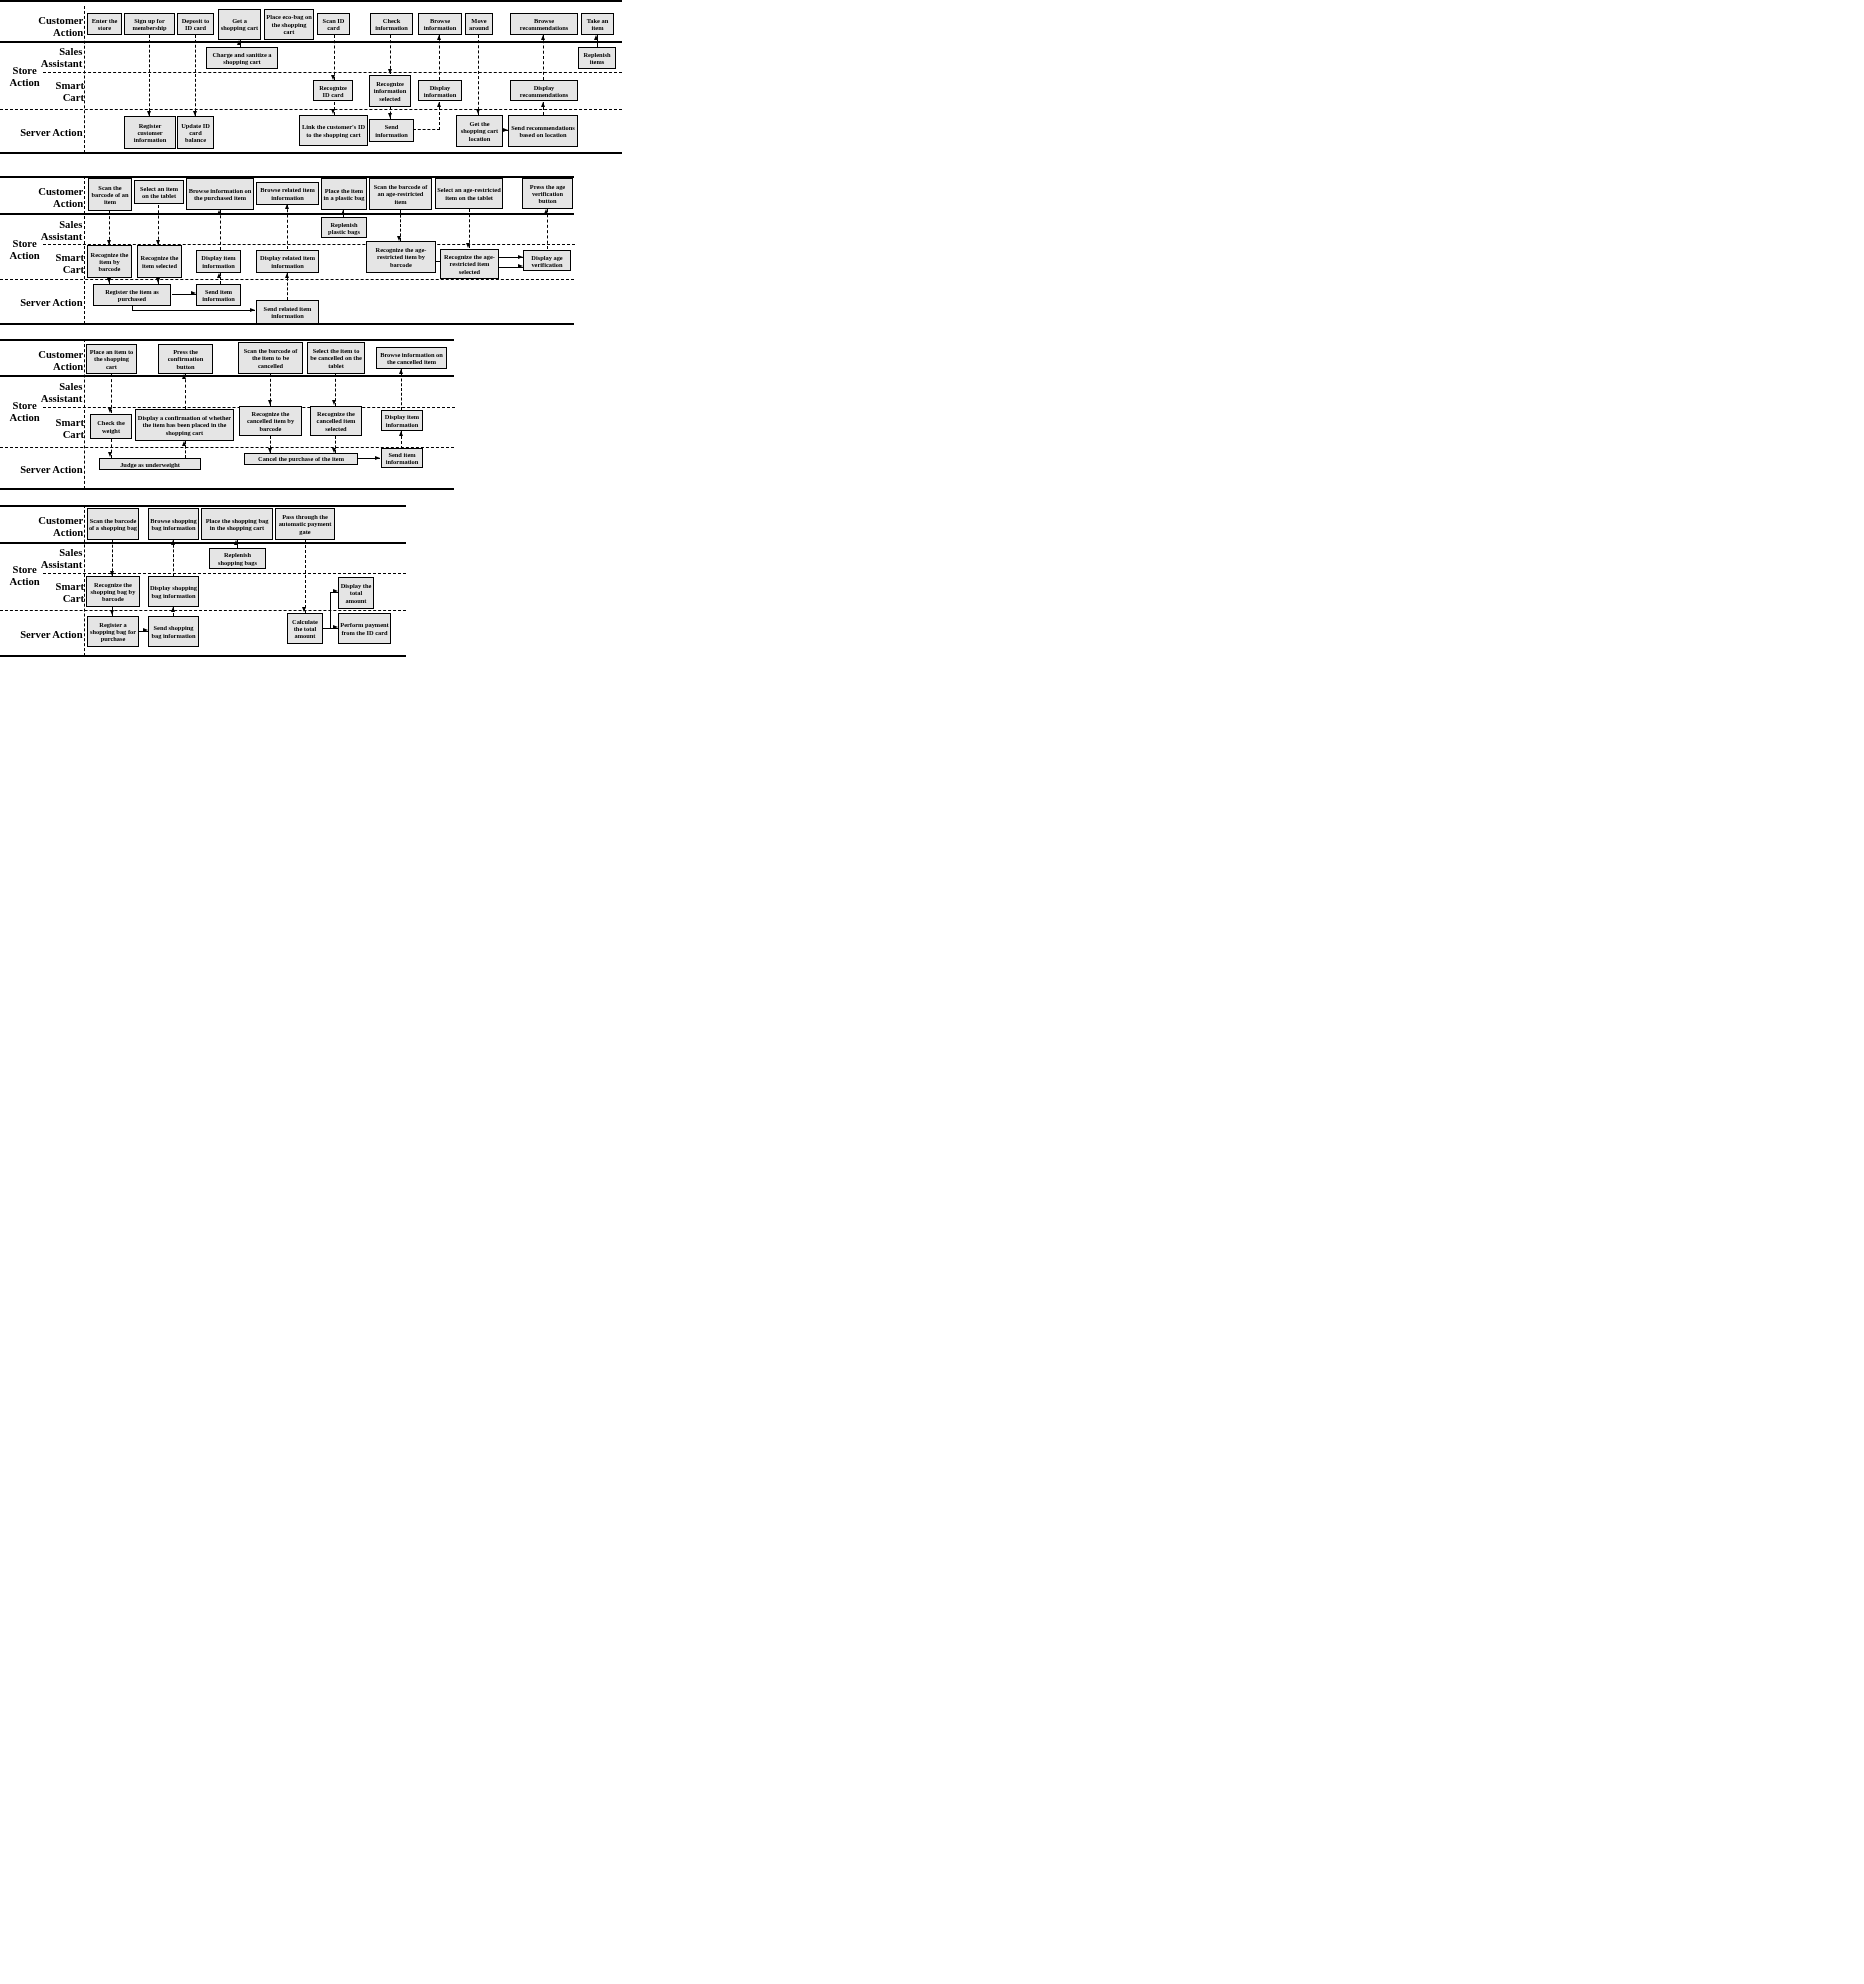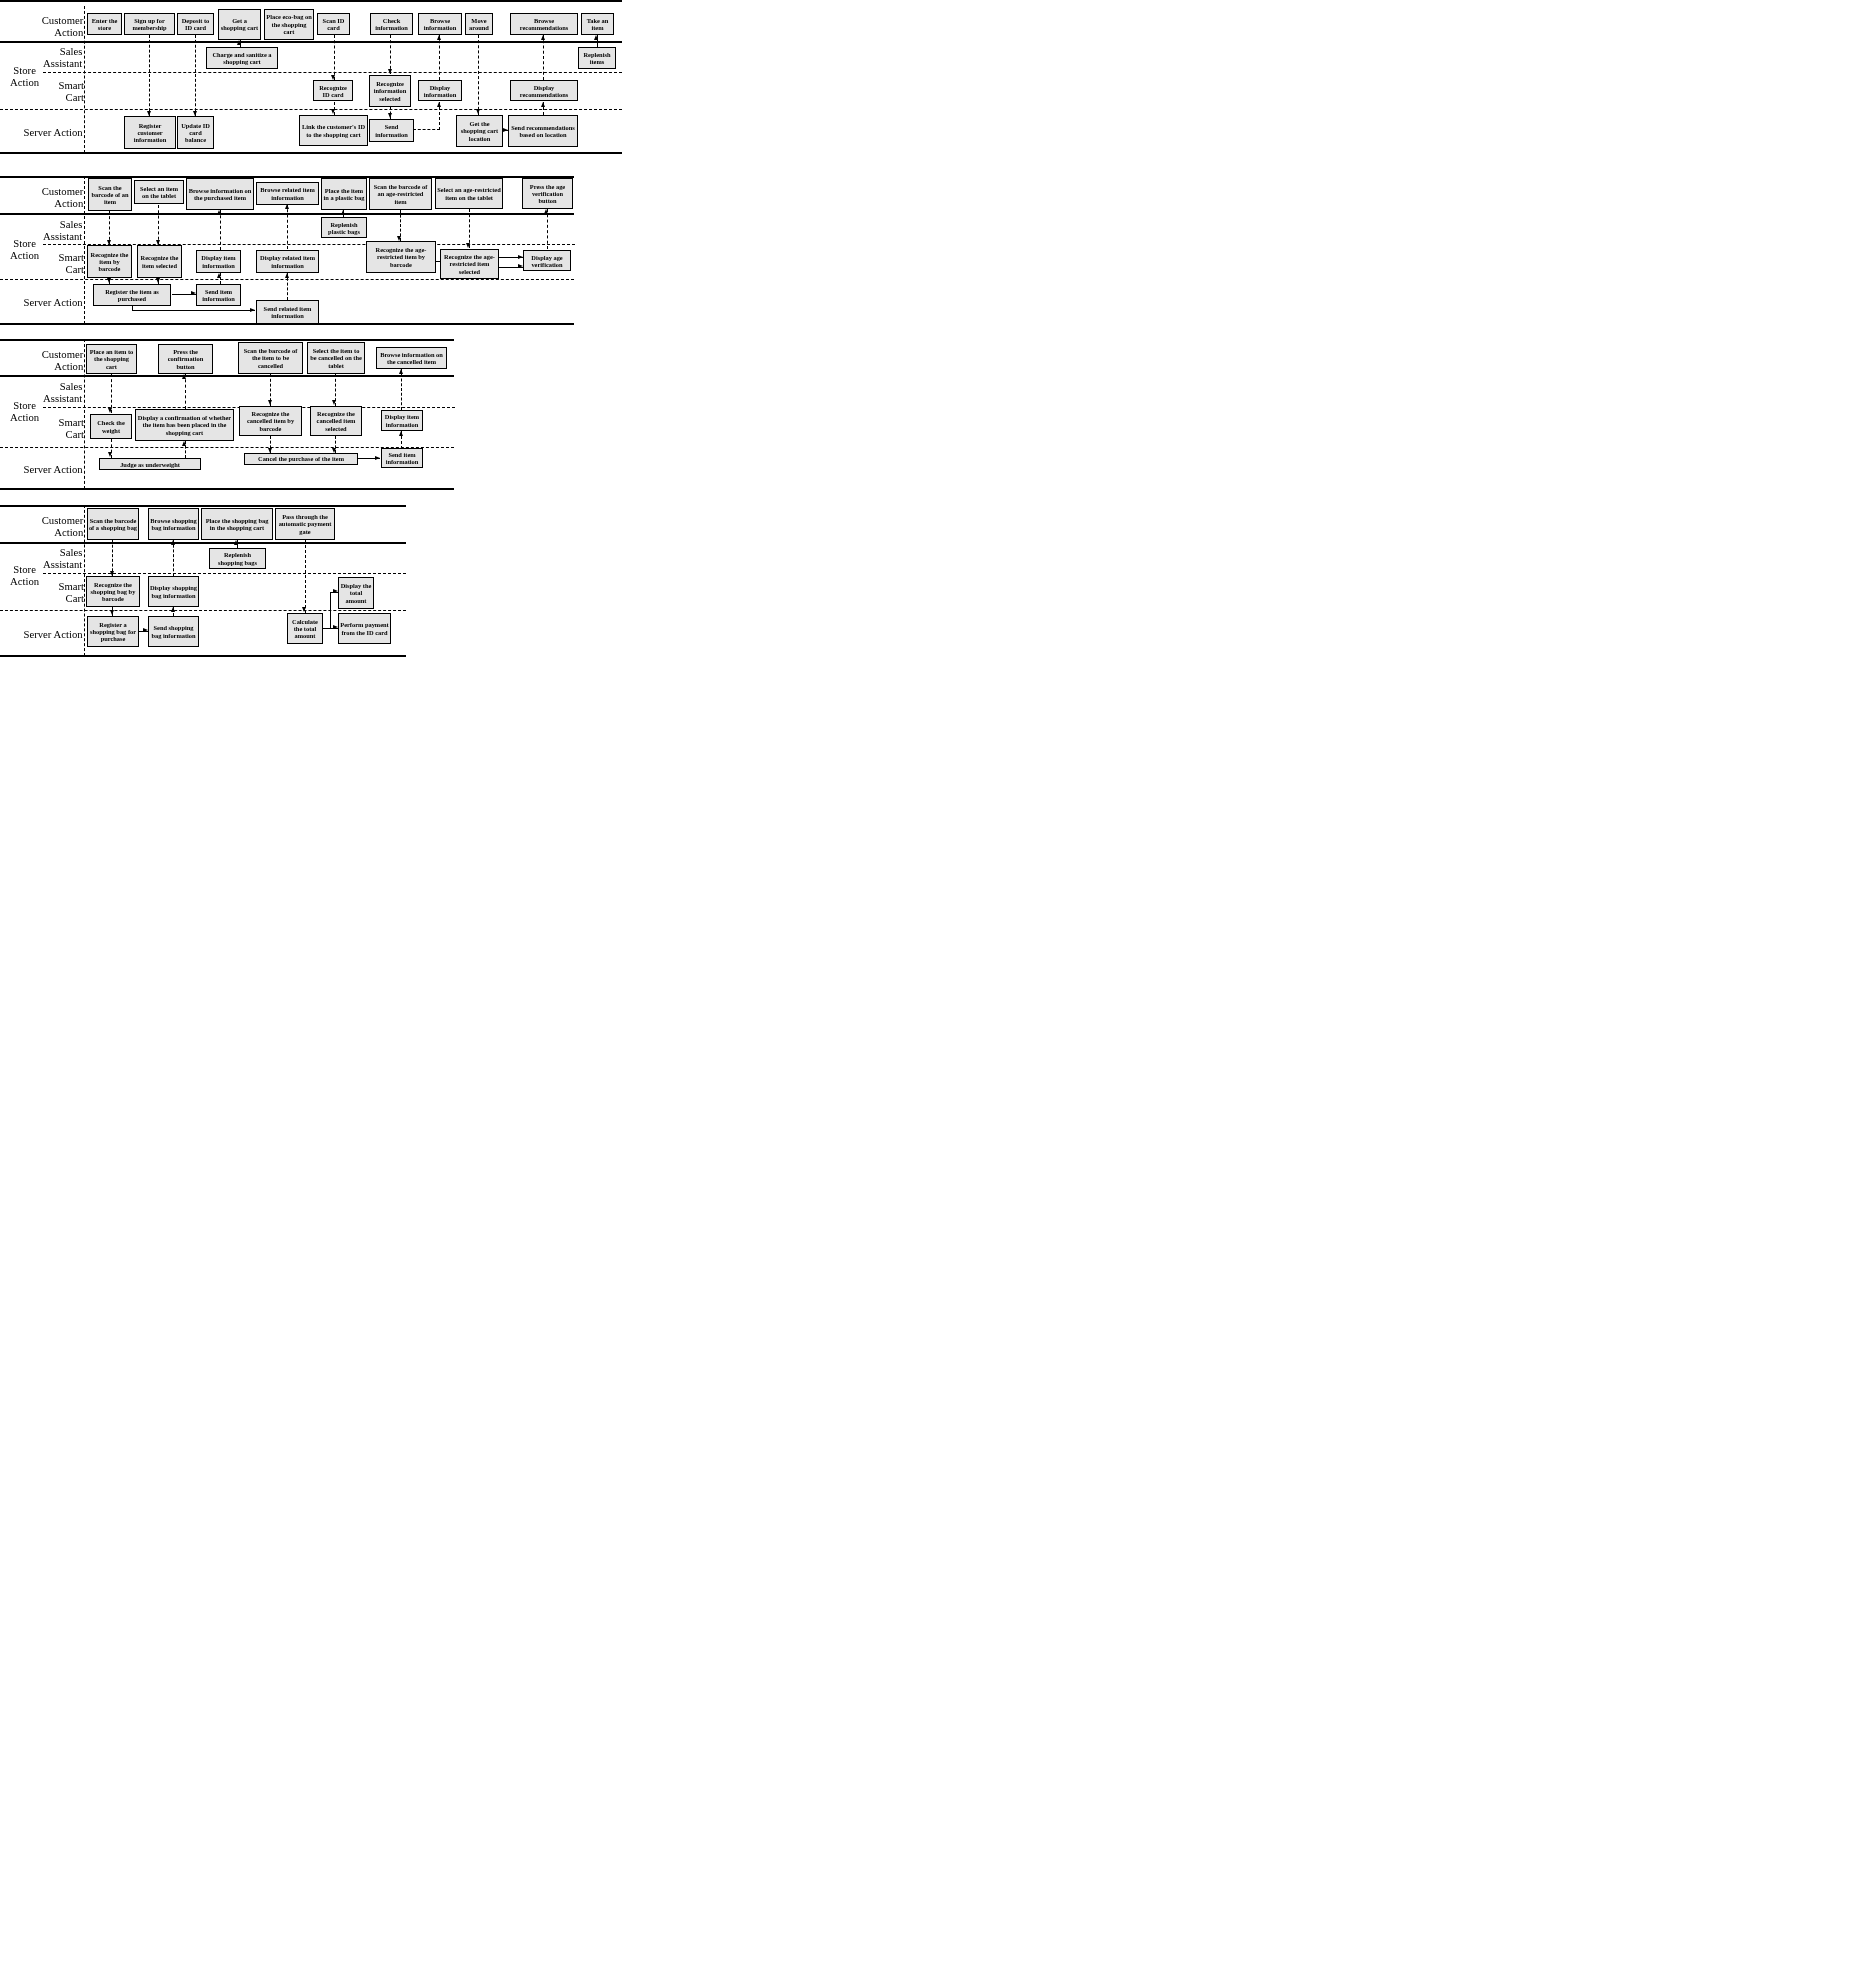--- a/index.html
+++ b/index.html
@@ -4,21 +4,21 @@
 <style>
   html,body{margin:0;padding:0;background:#fff}
   #stage{position:relative;width:622px;height:662px;background:#fff;
          font-family:"Liberation Serif","DejaVu Serif",serif;color:#000}
   .tk{position:absolute;height:2.1px;background:#000}            
   .ld{position:absolute;height:0;border-top:1.7px dashed #000}   
   .vsep{position:absolute;width:0;border-left:1.3px dashed #000} 
   .bx{position:absolute;background:#e5e5e5;border:1.3px solid #000;box-sizing:border-box;
       display:flex;align-items:center;justify-content:center;text-align:center;
       font-weight:bold;font-size:6.4px;line-height:1.12;padding:0.4px 0.9px}
-  .ll{position:absolute;font-weight:normal;font-size:10.7px;line-height:1.12}
+  .ll{position:absolute;font-weight:bold;font-size:10.7px;line-height:1.12}
   .lv{position:absolute;width:0}
   .lv.d{border-left:0.9px dashed #000}
   .lv.s{border-left:0.9px solid #000}
   .lh{position:absolute;height:0}
   .lh.d{border-top:0.9px dashed #000}
   .lh.s{border-top:0.9px solid #000}
   .tu,.td,.tr{position:absolute;width:0;height:0}
   .tu{border-left:2.6px solid transparent;border-right:2.6px solid transparent;border-bottom:5.6px solid #000}
   .td{border-left:2.6px solid transparent;border-right:2.6px solid transparent;border-top:5.6px solid #000}
   .tr{border-top:2.6px solid transparent;border-bottom:2.6px solid transparent;border-left:5.6px solid #000}

